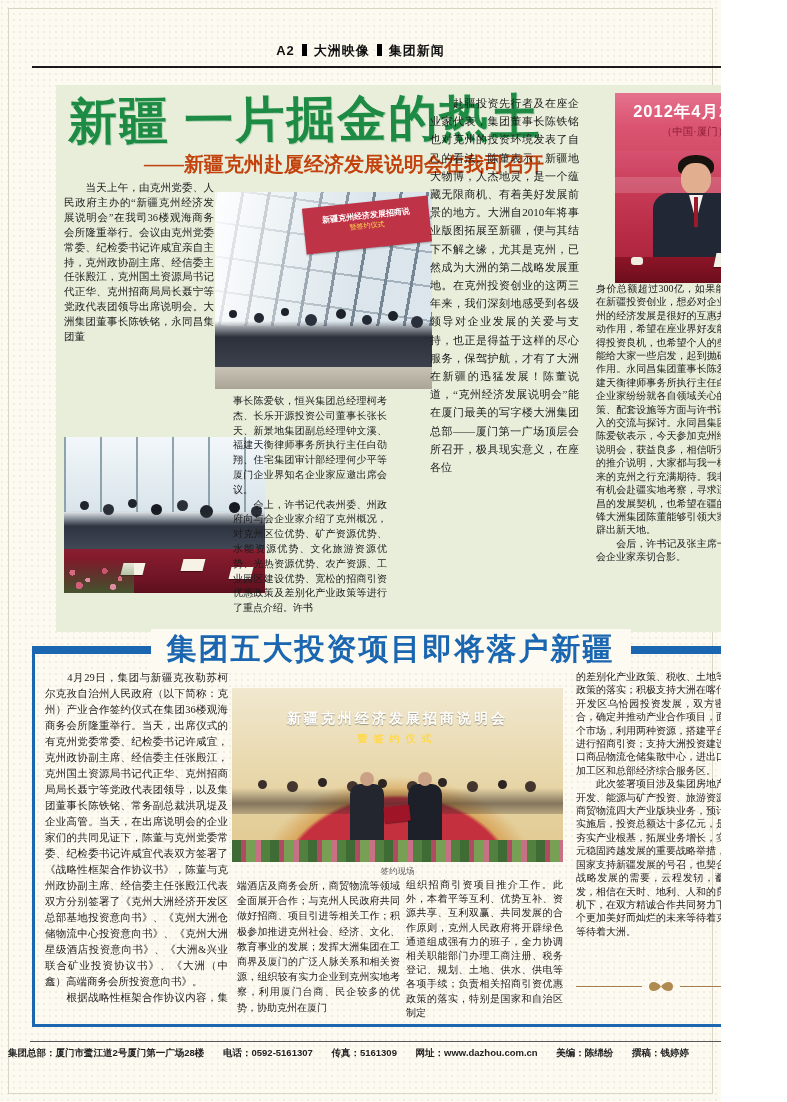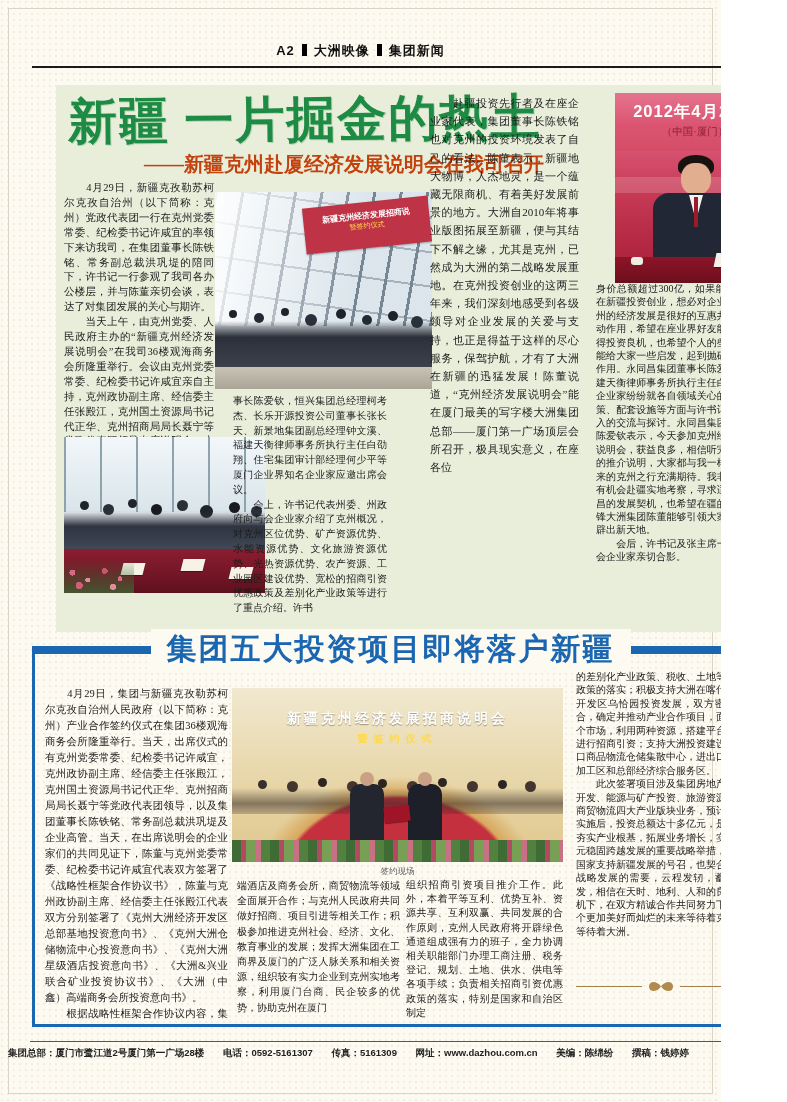--- a/index.html
+++ b/index.html
@@ -91,21 +91,21 @@
       linear-gradient(180deg, rgba(63,107,53,.0), rgba(63,107,53,.75));}
 
   
   .a2{position:absolute;left:32px;top:646px;width:717px;height:381px;
     border:3px solid #1a66b0;border-top-width:8px;background:transparent;box-sizing:border-box;}
   .a2-title{position:absolute;left:50%;top:-25px;transform:translateX(-50%);
     background:#fcfaf1;padding:0 16px;white-space:nowrap;
     font-family:"Liberation Sans",sans-serif;font-weight:bold;font-size:30px;color:#1a66b0;letter-spacing:2px;}
   .a2col{position:absolute;text-align:justify;color:#1b1b1b;overflow:hidden;}
   .a2col p{margin:0;}
-  .a2c1{left:10px; top:32px; width:183px;height:336px;font-size:10.5px;line-height:16px;}
+  .a2c1{left:10px; top:16px; width:183px;height:336px;font-size:10.5px;line-height:16px;}
   .a2c2{left:202px;top:224px;width:163px;height:136px;font-size:10px;line-height:15.2px;}
   .a2c3{left:371px;top:224px;width:157px;height:140px;font-size:10px;line-height:14.2px;}
   .a2c4{left:541px;top:16px; width:170px;height:302px;font-size:10px;line-height:13.4px;}
 
   
   .photoC{position:absolute;left:197px;top:34px;width:331px;height:174px;overflow:hidden;
     background:
       radial-gradient(ellipse 68% 105% at 50% 118%, #c5303f 0 52%, #d9a85f 54%, rgba(217,168,95,0) 64%),
       linear-gradient(180deg,#f0e8cf 0%,#e9d9ae 45%,#e0c78c 100%);}
   .photoC .bl1{position:absolute;left:0;top:22px;width:100%;text-align:center;color:#fff;
@@ -188,21 +188,20 @@
       <div class="heads"></div>
       <div class="bodies"></div>
       <div class="cloth"></div>
       <div class="card" style="left:58px;bottom:18px;"></div>
       <div class="card" style="left:118px;bottom:22px;"></div>
       <div class="card" style="left:166px;bottom:14px;"></div>
       <div class="flowers"></div>
     </div>
 
     <div class="a1col a1c1">
-      <p>　　4月29日，新疆克孜勒苏柯尔克孜自治州（以下简称：克州）党政代表团一行在克州党委常委、纪检委书记许咸宜的率领下来访我司，在集团董事长陈铁铭、常务副总裁洪巩堤的陪同下，许书记一行参观了我司各办公楼层，并与陈董亲切会谈，表达了对集团发展的关心与期许。</p>
       <p>　　当天上午，由克州党委、人民政府主办的“新疆克州经济发展说明会”在我司36楼观海商务会所隆重举行。会议由克州党委常委、纪检委书记许咸宜亲自主持，克州政协副主席、经信委主任张殿江，克州国土资源局书记代正华、克州招商局局长聂宁等党政代表团领导出席说明会。大洲集团董事长陈铁铭，永同昌集团董</p>
     </div>
     <div class="a1col a1c2">
       <p>事长陈爱钦，恒兴集团总经理柯考杰、长乐开源投资公司董事长张长天、新景地集团副总经理钟文溪、福建天衡律师事务所执行主任白劭翔、住宅集团审计部经理何少平等厦门企业界知名企业家应邀出席会议。</p>
       <p>　　会上，许书记代表州委、州政府向与会企业家介绍了克州概况，对克州区位优势、矿产资源优势、水能资源优势、文化旅游资源优势、光热资源优势、农产资源、工业园区建设优势、宽松的招商引资优惠政策及差别化产业政策等进行了重点介绍。许书</p>
     </div>
     <div class="a1col a1c3">
       <p>　　赴疆投资先行者及在座企业家代表，集团董事长陈铁铭也对克州的投资环境发表了自己的看法。陈董表示，新疆地大物博，人杰地灵，是一个蕴藏无限商机、有着美好发展前景的地方。大洲自2010年将事业版图拓展至新疆，便与其结下不解之缘，尤其是克州，已然成为大洲的第二战略发展重地。在克州投资创业的这两三年来，我们深刻地感受到各级领导对企业发展的关爱与支持，也正是得益于这样的尽心服务，保驾护航，才有了大洲在新疆的迅猛发展！陈董说道，“克州经济发展说明会”能在厦门最美的写字楼大洲集团总部——厦门第一广场顶层会所召开，极具现实意义，在座各位</p>
     </div>
     <div class="a1col a1c4">

